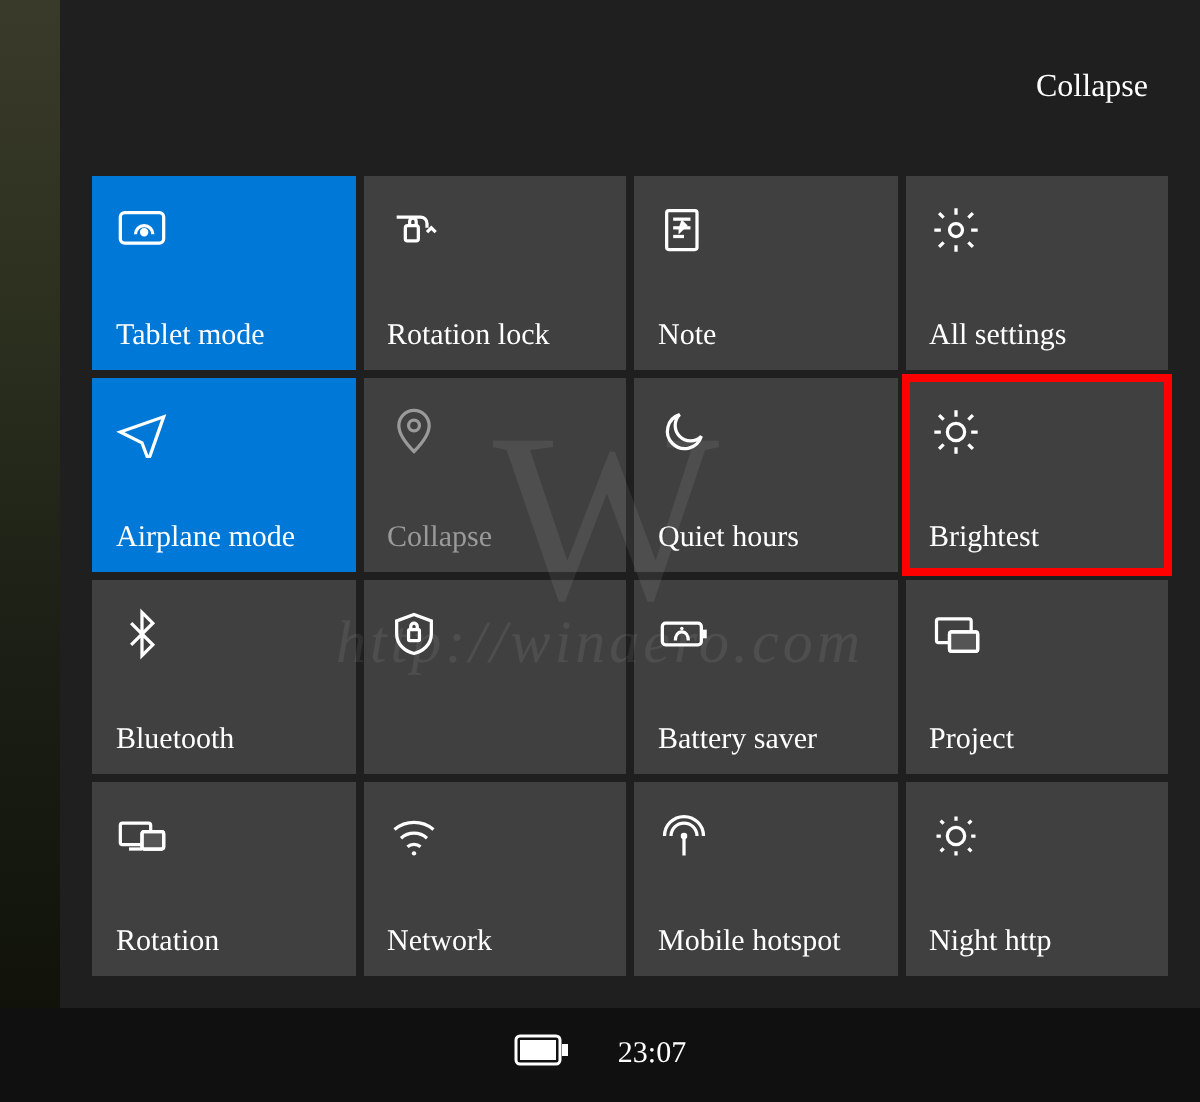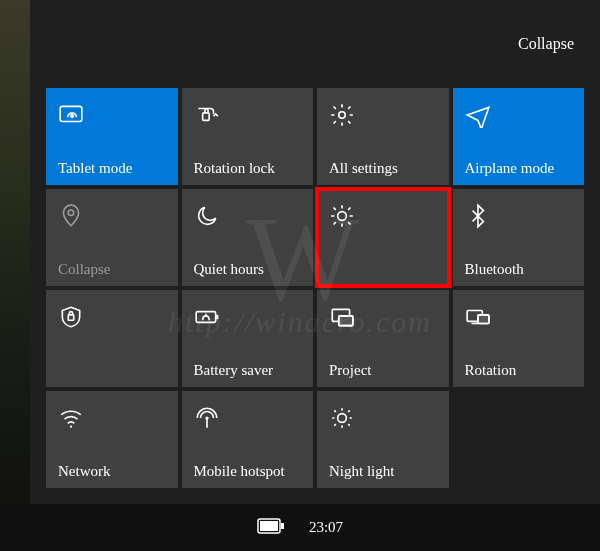--- a/index.html
+++ b/index.html
@@ -167,20 +167,32 @@
       <svg viewBox="0 0 24 24" stroke-width="1.5">
         <path d="M4 6 h11 a3 3 0 0 1 3 3 v2"></path>
         <path d="M18 13 l2 -2 l2 2"></path>
         <rect x="8" y="10" width="6" height="7" rx="1"></rect>
         <path d="M10 10 v-2 a1.5 1.5 0 0 1 3 0 v2"></path>
       </svg>
     </div>
     <div class="tile-label">Rotation lock</div>
   </div>
 
+  <div class="tile">
+    <div class="tile-icon">
+      <svg viewBox="0 0 24 24" stroke-width="1.5">
+        <rect x="4" y="3" width="14" height="18" rx="1"></rect>
+        <line x1="7" y1="7" x2="15" y2="7"></line>
+        <line x1="7" y1="11" x2="15" y2="11"></line>
+        <line x1="7" y1="15" x2="12" y2="15"></line>
+        <path d="M17 13 l4 4 l-6 6 v-4 z" fill="currentColor" stroke="none" transform="translate(-1,-2) scale(0.7)"></path>
+      </svg>
+    </div>
+    <div class="tile-label">Note</div>
+  </div>
 
   <div class="tile">
     <div class="tile-icon">
       <svg viewBox="0 0 24 24" stroke-width="1.5">
         <circle cx="12" cy="12" r="3"></circle>
         <path d="M12 2v3M12 19v3M4.2 4.2l2.1 2.1M17.7 17.7l2.1 2.1M2 12h3M19 12h3M4.2 19.8l2.1-2.1M17.7 6.3l2.1-2.1"></path>
       </svg>
     </div>
     <div class="tile-label">All settings</div>
   </div>
@@ -213,20 +225,21 @@
     <div class="tile-label">Quiet hours</div>
   </div>
 
   <div class="tile highlight">
     <div class="tile-icon">
       <svg viewBox="0 0 24 24" stroke-width="1.5">
         <circle cx="12" cy="12" r="4"></circle>
         <path d="M12 2v3M12 19v3M4.2 4.2l2.1 2.1M17.7 17.7l2.1 2.1M2 12h3M19 12h3M4.2 19.8l2.1-2.1M17.7 6.3l2.1-2.1"></path>
       </svg>
     </div>
+    <div class="tile-label">Brightest</div>
   </div>
 
   <div class="tile">
     <div class="tile-icon">
       <svg viewBox="0 0 24 24" stroke-width="1.5">
         <path d="M7 7 l10 10 l-5 5 v-20 l5 5 l-10 10"></path>
       </svg>
     </div>
     <div class="tile-label">Bluetooth</div>
   </div>
@@ -300,21 +313,21 @@
     <div class="tile-label">Mobile hotspot</div>
   </div>
 
   <div class="tile">
     <div class="tile-icon">
       <svg viewBox="0 0 24 24" stroke-width="1.5">
         <circle cx="12" cy="12" r="4"></circle>
         <path d="M12 3v2M12 19v2M4.9 4.9l1.4 1.4M17.7 17.7l1.4 1.4M3 12h2M19 12h2M4.9 19.1l1.4-1.4M17.7 6.3l1.4-1.4"></path>
       </svg>
     </div>
-    <div class="tile-label">Night light</div>
+    <div class="tile-label">Night http</div>
   </div>
 
 </div>
 
 <div class="taskbar">
   <div class="batt">
     <svg viewBox="0 0 28 18" stroke-width="1.5">
       <rect x="1" y="2" width="22" height="14" rx="2"></rect>
       <rect x="24" y="6" width="3" height="6" fill="#fff" stroke="none"></rect>
       <rect x="3" y="4" width="18" height="10" fill="#fff" stroke="none"></rect>

